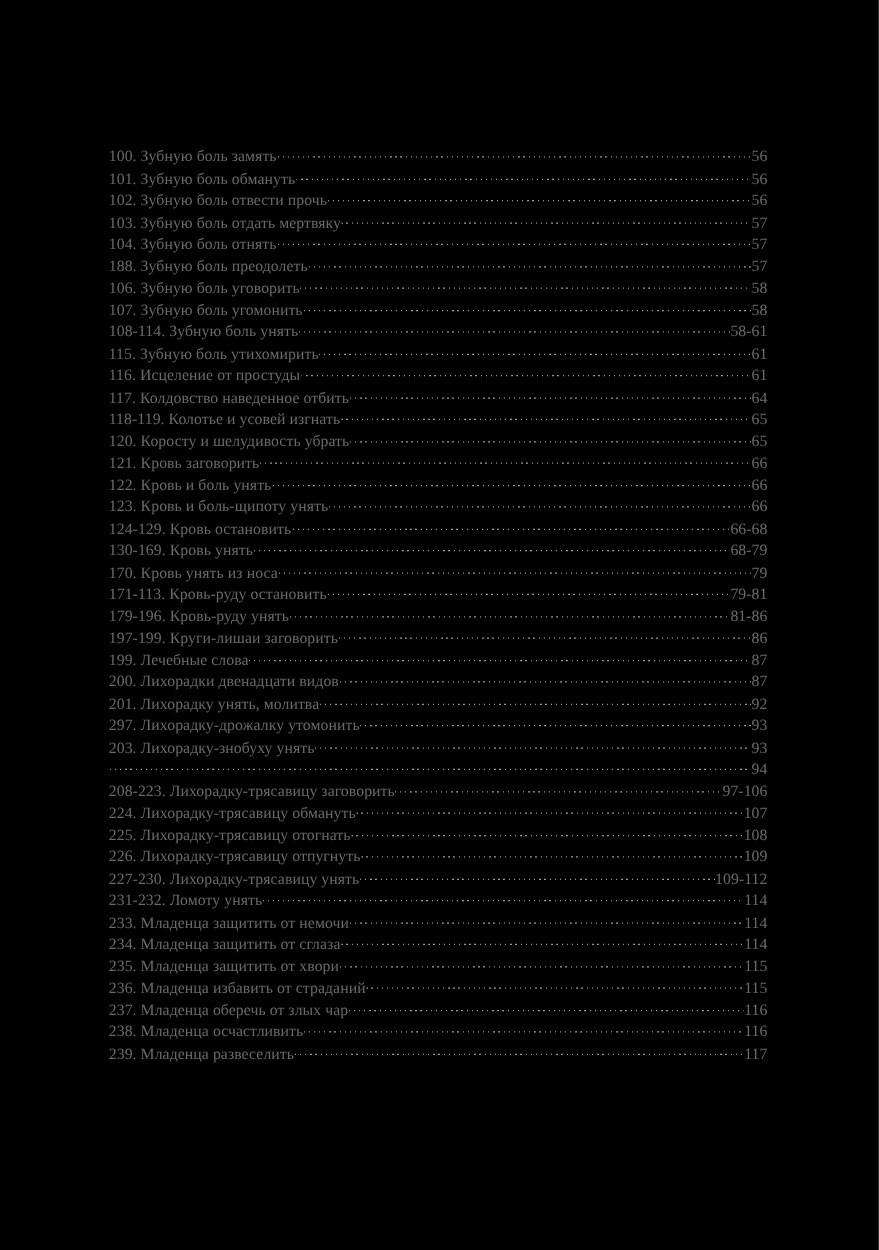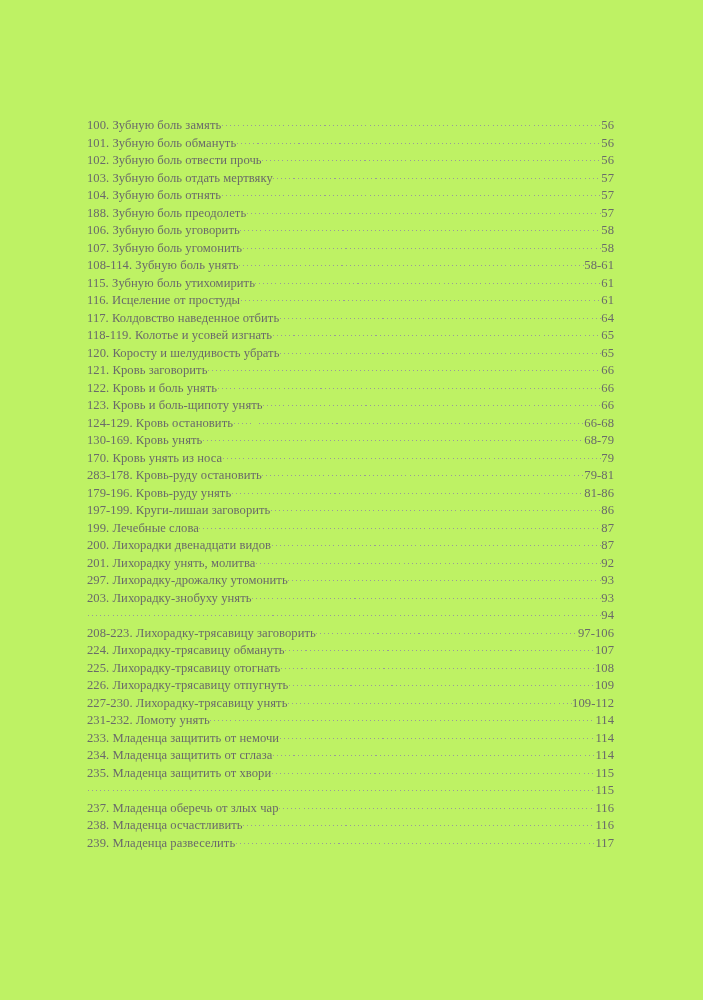--- a/index.html
+++ b/index.html
@@ -13,21 +13,21 @@
     font-family: "Liberation Serif", "DejaVu Serif", serif;
     overflow: hidden;
     position: relative;
   }
   #toc-page {
     position: absolute;
     left: 0;
     top: 0;
     width: 703px;
     height: 1000px;
-    background: #bef264;
+    background: #000000;
   }
   #toc-list {
     position: absolute;
     left: 87px;
     top: 117px;
     width: 527px;
   }
   .toc-entry {
     display: flex;
     align-items: baseline;
@@ -173,21 +173,21 @@
         <span class="toc-title">130-169. Кровь унять</span>
         <span class="toc-leader"></span>
         <span class="toc-page-num">68-79</span>
       </div>
       <div class="toc-entry">
         <span class="toc-title">170. Кровь унять из носа</span>
         <span class="toc-leader"></span>
         <span class="toc-page-num">79</span>
       </div>
       <div class="toc-entry">
-        <span class="toc-title">283-178. Кровь-руду остановить</span>
+        <span class="toc-title">171-113. Кровь-руду остановить</span>
         <span class="toc-leader"></span>
         <span class="toc-page-num">79-81</span>
       </div>
       <div class="toc-entry">
         <span class="toc-title">179-196. Кровь-руду унять</span>
         <span class="toc-leader"></span>
         <span class="toc-page-num">81-86</span>
       </div>
       <div class="toc-entry">
         <span class="toc-title">197-199. Круги-лишаи заговорить</span>
@@ -262,20 +262,21 @@
         <span class="toc-title">234. Младенца защитить от сглаза</span>
         <span class="toc-leader"></span>
         <span class="toc-page-num">114</span>
       </div>
       <div class="toc-entry">
         <span class="toc-title">235. Младенца защитить от хвори</span>
         <span class="toc-leader"></span>
         <span class="toc-page-num">115</span>
       </div>
       <div class="toc-entry">
+        <span class="toc-title">236. Младенца избавить от страданий</span>
         <span class="toc-leader"></span>
         <span class="toc-page-num">115</span>
       </div>
       <div class="toc-entry">
         <span class="toc-title">237. Младенца оберечь от злых чар</span>
         <span class="toc-leader"></span>
         <span class="toc-page-num">116</span>
       </div>
       <div class="toc-entry">
         <span class="toc-title">238. Младенца осчастливить</span>

